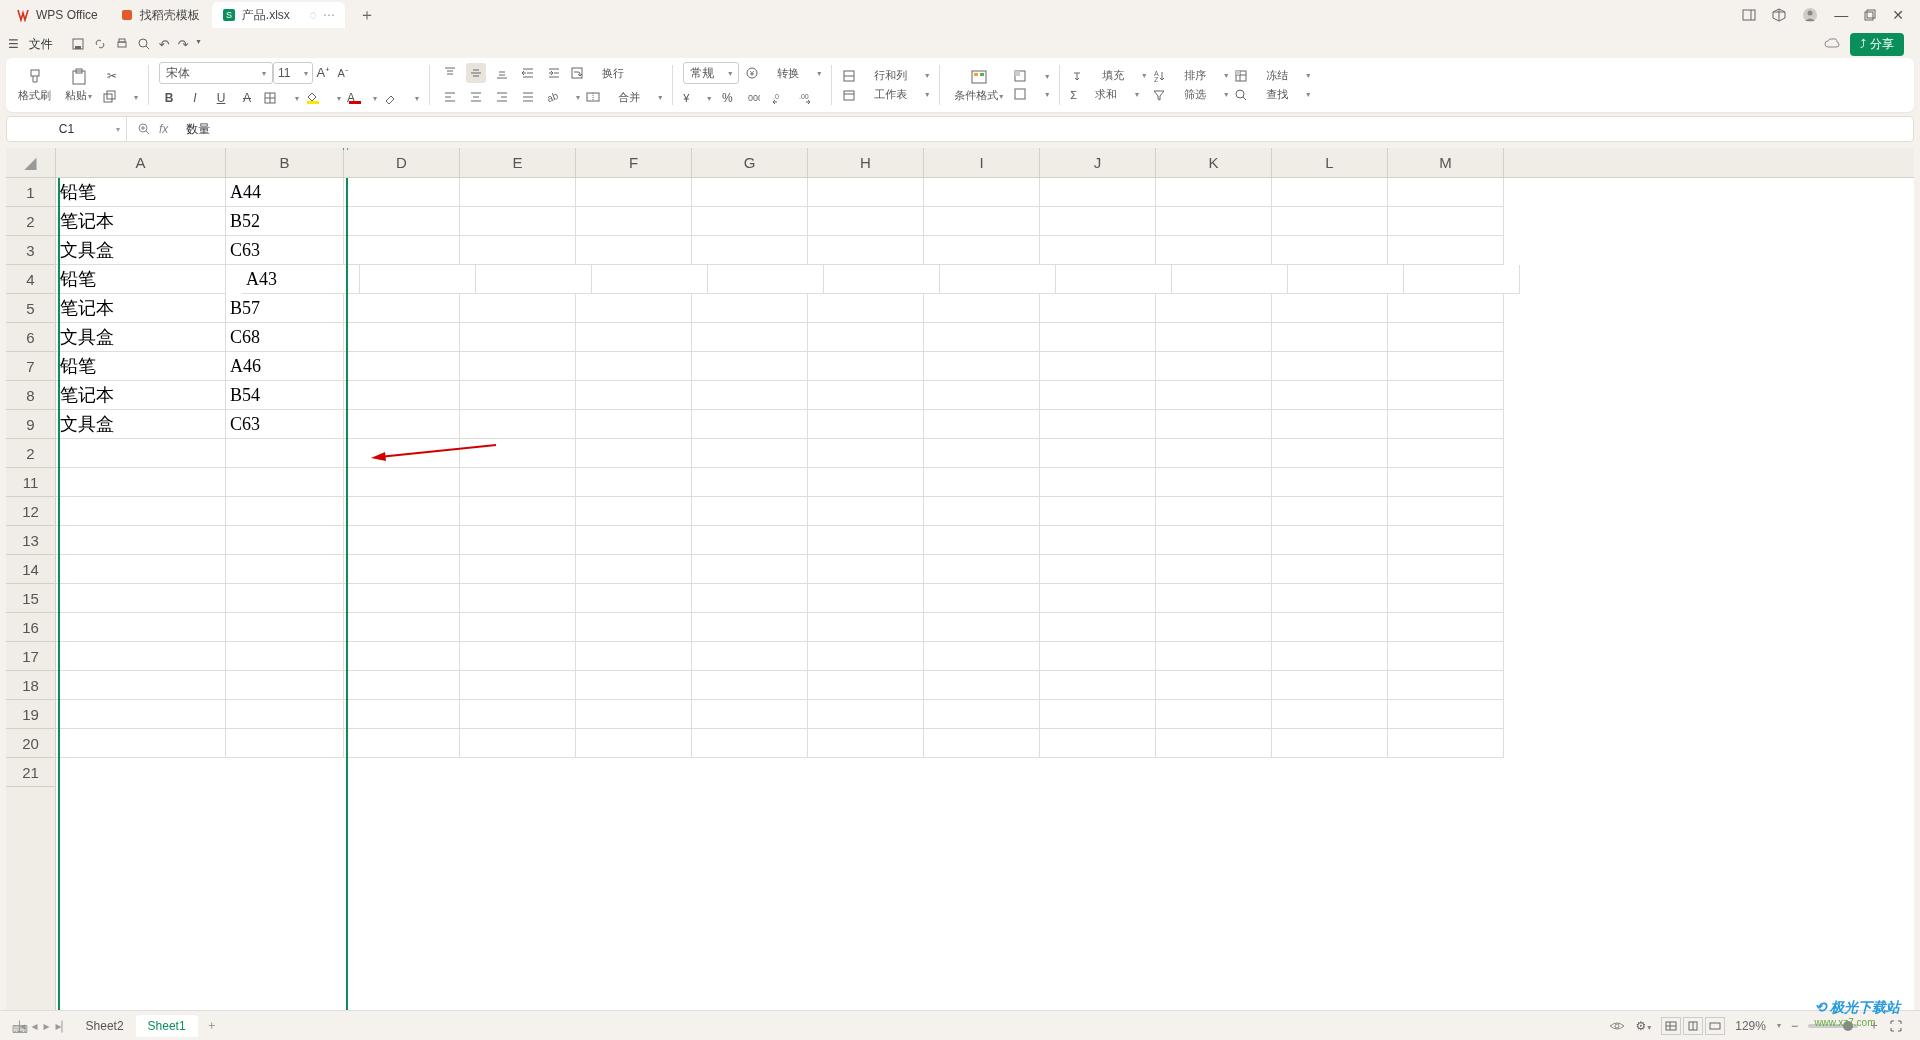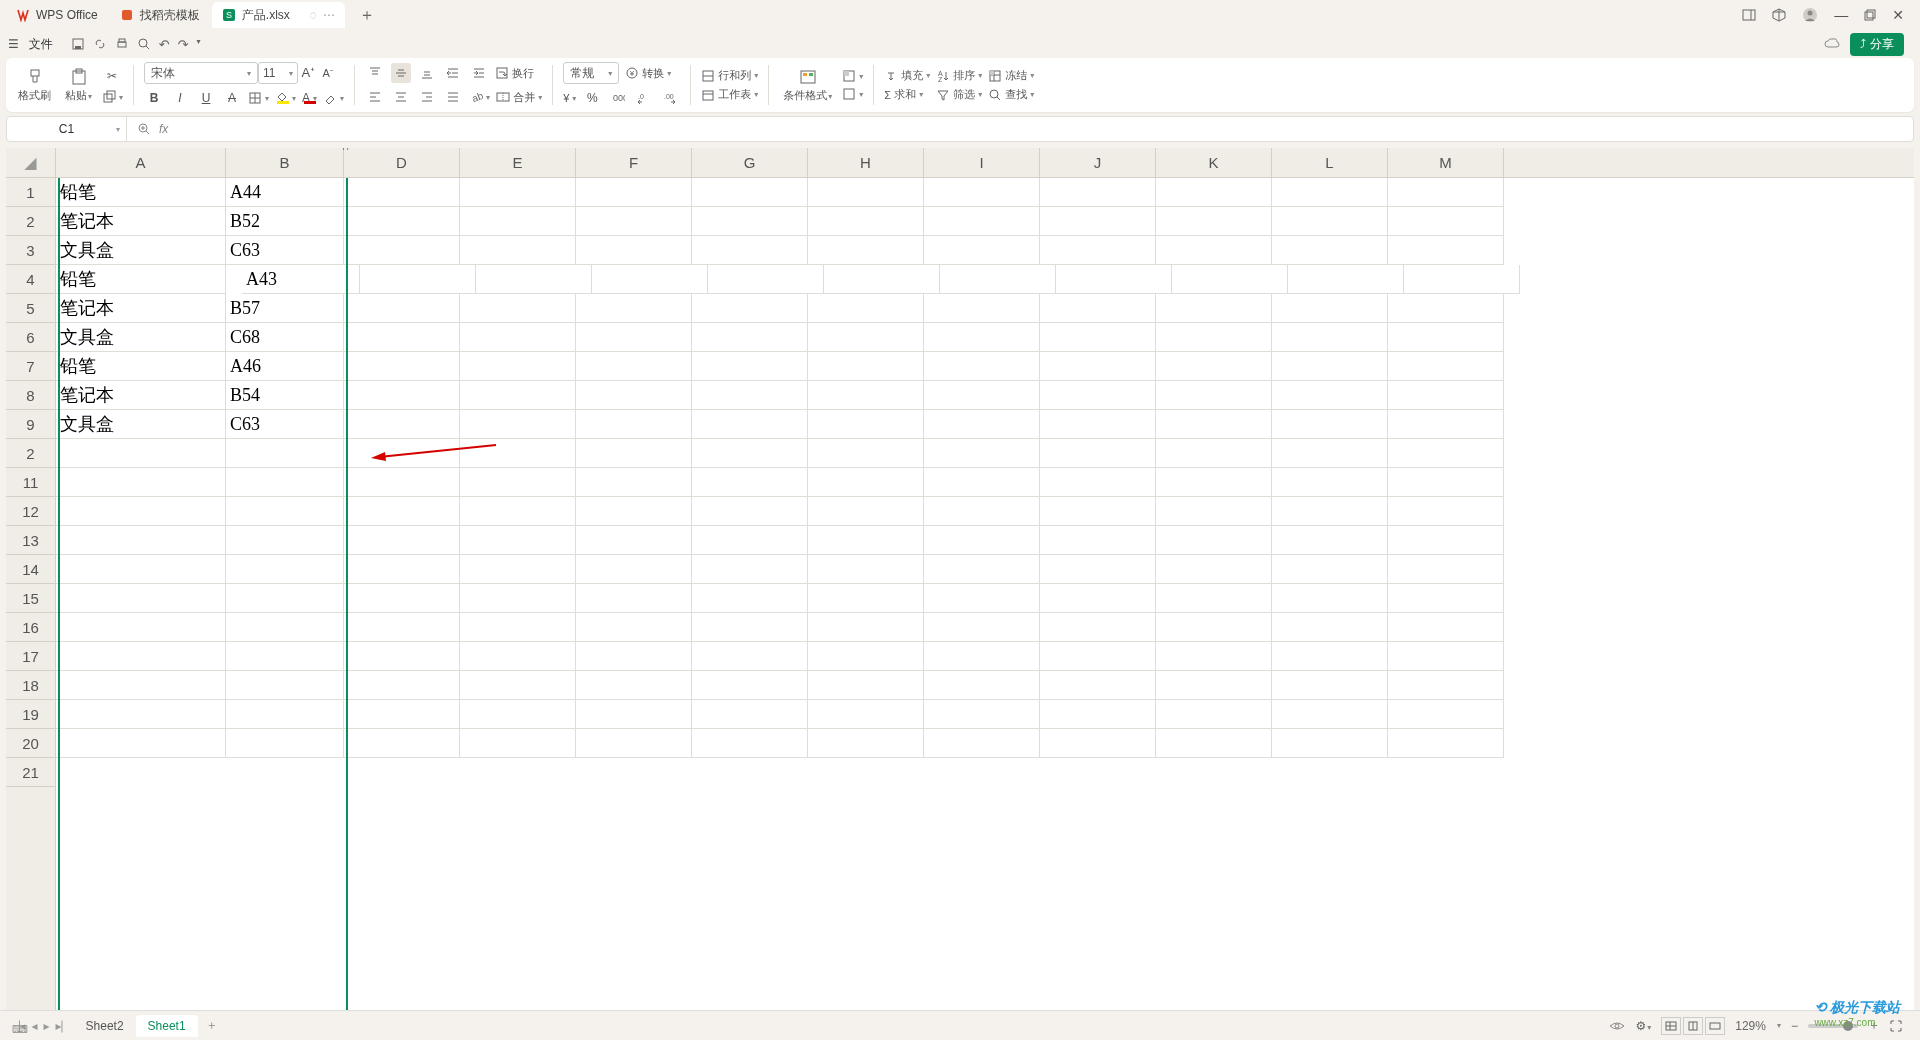--- a/index.html
+++ b/index.html
@@ -35,21 +35,21 @@
 .ribbon { background: #fff; margin: 0 6px; border-radius: 6px; height: 54px; display: flex; align-items: center; padding: 0 8px; gap: 6px; font-size: 11px; color: #555; box-shadow: 0 1px 2px rgba(0,0,0,0.05); }
 .rgroup { display: flex; flex-direction: column; align-items: center; gap: 2px; padding: 0 4px; cursor: pointer; }
 .rgroup .lbl { font-size: 11px; }
 .rcol { display: flex; flex-direction: column; gap: 4px; }
 .rrow { display: flex; gap: 6px; align-items: center; }
 .sep { width: 1px; height: 40px; background: #e0ddd6; margin: 0 4px; }
 .fontbox { display: flex; }
 .fontsel { width: 114px; height: 22px; border: 1px solid #ccc; border-radius: 3px; display: flex; align-items: center; padding: 0 6px; font-size: 12px; justify-content: space-between; background: #fff; }
 .sizesel { width: 40px; height: 22px; border: 1px solid #ccc; border-radius: 3px; display: flex; align-items: center; padding: 0 4px; font-size: 12px; justify-content: space-between; background: #fff; }
 .ribbtn { display: flex; align-items: center; justify-content: center; width: 20px; height: 20px; cursor: pointer; color: #555; font-size: 12px; }
-.ribbtnw { display: flex; align-items: center; gap: 3px; cursor: pointer; white-space: nowrap; text-align: right; }
+.ribbtnw { display: flex; align-items: center; gap: 18px; cursor: pointer; white-space: nowrap; text-align: right; }
 .ribbtnw .dd { font-size: 8px; color: #888; }
 .colorbtn { position: relative; }
 .colorbar { position: absolute; bottom: 1px; left: 2px; width: 12px; height: 3px; }
 .droparrow { font-size: 8px; color: #888; margin-left: 1px; }
 
 
 .formulabar { height: 26px; display: flex; align-items: center; background: #fff; margin: 4px 6px 0 6px; border-radius: 4px; border: 1px solid #e0ddd6; font-size: 12px; }
 .namebox { width: 120px; display: flex; align-items: center; justify-content: center; border-right: 1px solid #e0ddd6; height: 100%; position: relative; color: #333; }
 .namebox .dd { position: absolute; right: 6px; font-size: 8px; color: #999; }
 .fx-area { display: flex; align-items: center; gap: 8px; padding: 0 10px; color: #888; }
@@ -522,20 +522,21 @@
     <span>
         <svg width="14" height="14">
           <circle cx="6" cy="6" r="4" stroke="#888" fill="none"></circle>
           <line x1="4" y1="6" x2="8" y2="6" stroke="#888"></line>
           <line x1="6" y1="4" x2="6" y2="8" stroke="#888"></line>
           <line x1="9" y1="9" x2="12" y2="12" stroke="#888"></line>
         </svg>
       </span>
     <span style="font-style:italic">fx</span>
   </div>
+  <div class="fx-input"><span>数量</span></div>
 </div>
 
 <div class="sheet-area">
   <div class="corner">◢</div>
   <div class="insert-marker">⊓</div>
   <div class="colheaders" id="colheaders">
       <div class="colhead" style="width: 170px;">A</div>
       <div class="colhead" style="width: 118px;">B</div>
       <div class="colhead" style="width: 116px;">D</div>
       <div class="colhead" style="width: 116px;">E</div>

